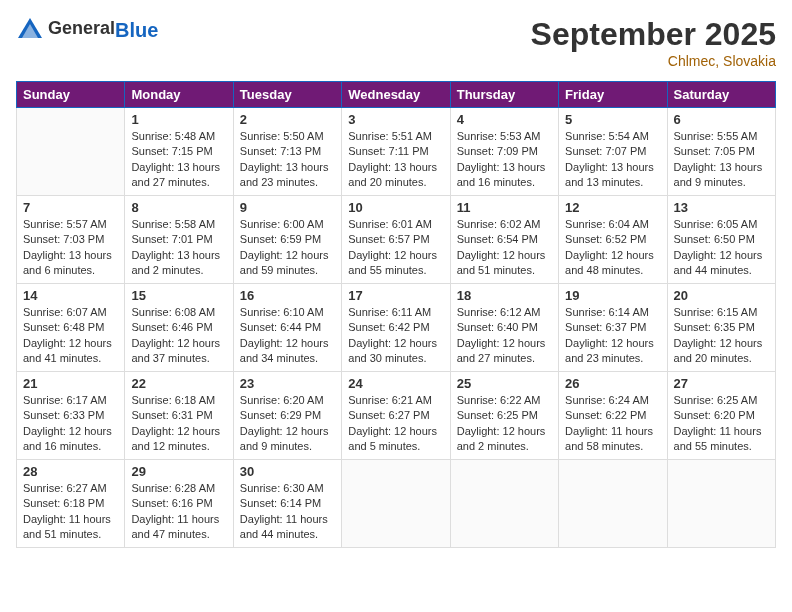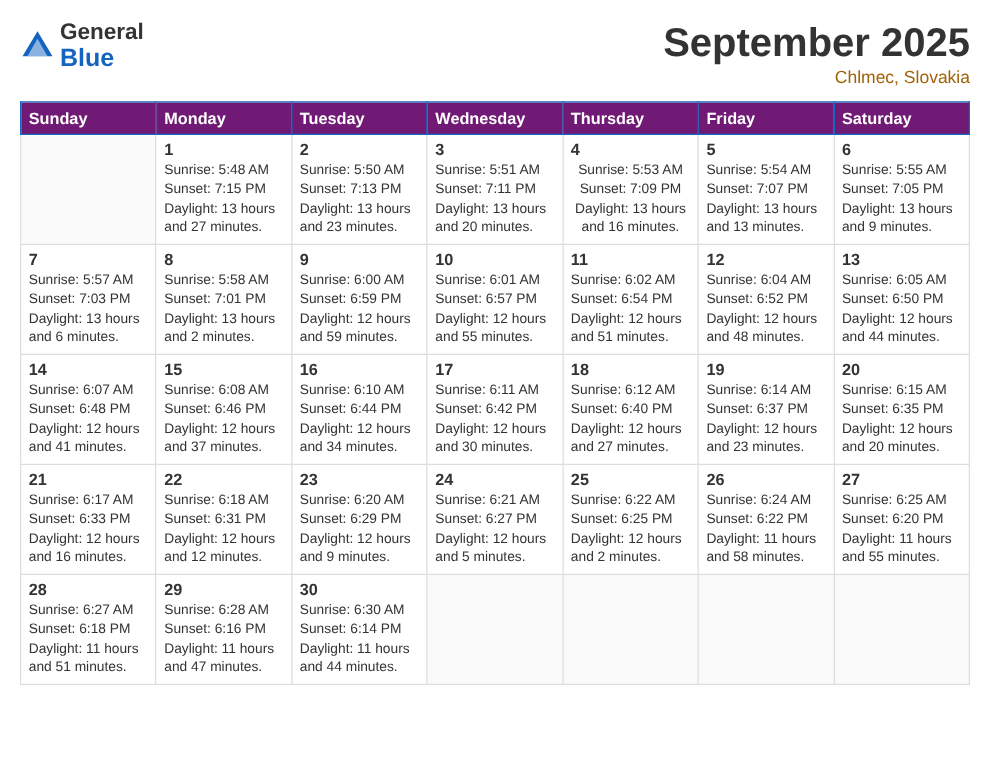--- a/index.html
+++ b/index.html
@@ -16,21 +16,21 @@
       align-items: flex-start;
       margin-bottom: 12px;
     }
     .logo {
       display: flex;
       align-items: center;
       gap: 4px;
     }
     .logo-text {
       display: flex;
-      flex-direction: column;
+      flex-direction: row;
       line-height: 1.1;
     }
     .logo-general {
       font-size: 18px;
       font-weight: bold;
       color: #333;
     }
     .logo-blue {
       font-size: 20px;
       font-weight: bold;
@@ -142,21 +142,21 @@
         </td>
         <td>
           <span class="day-number">3</span>
           <div class="day-info" style="white-space: pre-line;">Sunrise: 5:51 AM
 Sunset: 7:11 PM
 Daylight: 13 hours
 and 20 minutes.</div>
         </td>
         <td>
           <span class="day-number">4</span>
-          <div class="day-info" style="white-space: pre-line; text-align: center;">Sunrise: 5:53 AM
+          <div class="day-info" style="white-space: pre-line;">Sunrise: 5:53 AM
 Sunset: 7:09 PM
 Daylight: 13 hours
 and 16 minutes.</div>
         </td>
         <td>
           <span class="day-number">5</span>
           <div class="day-info" style="white-space: pre-line;">Sunrise: 5:54 AM
 Sunset: 7:07 PM
 Daylight: 13 hours
 and 13 minutes.</div>

